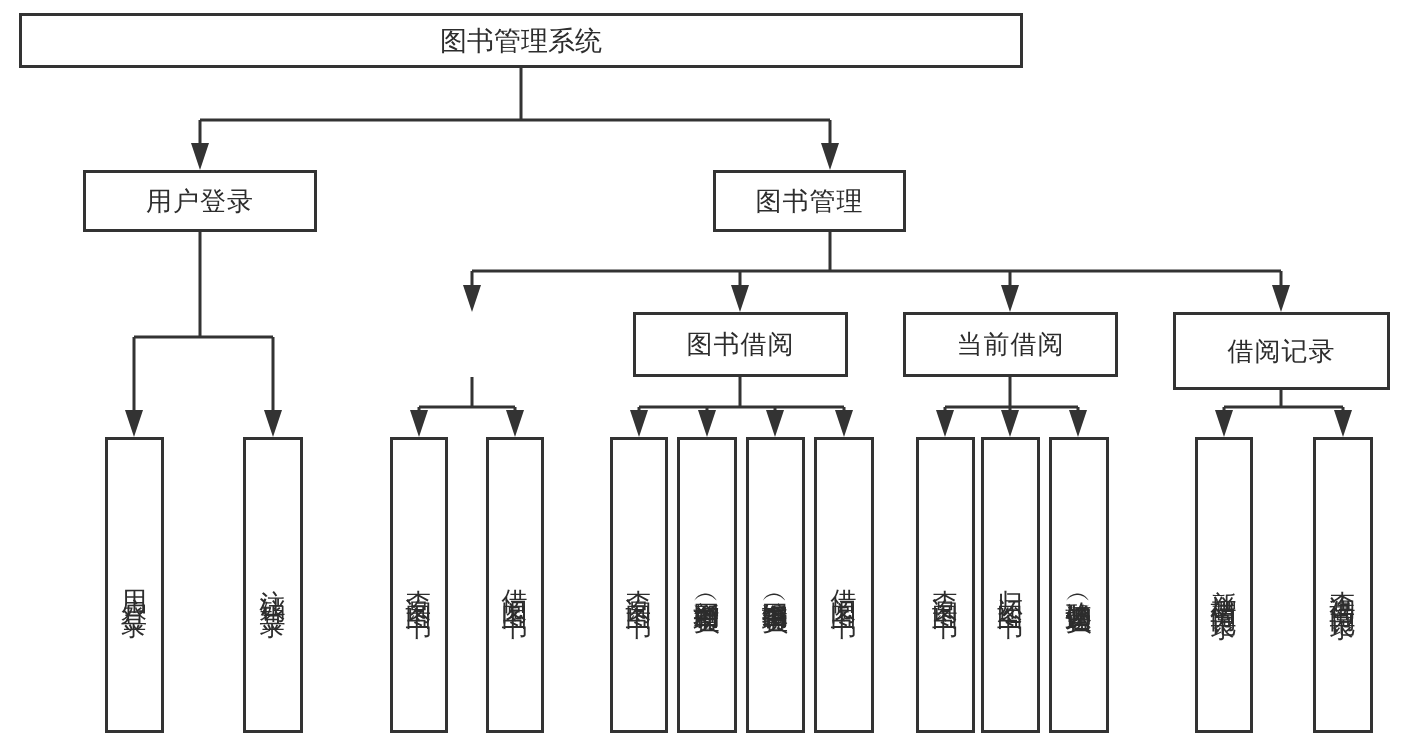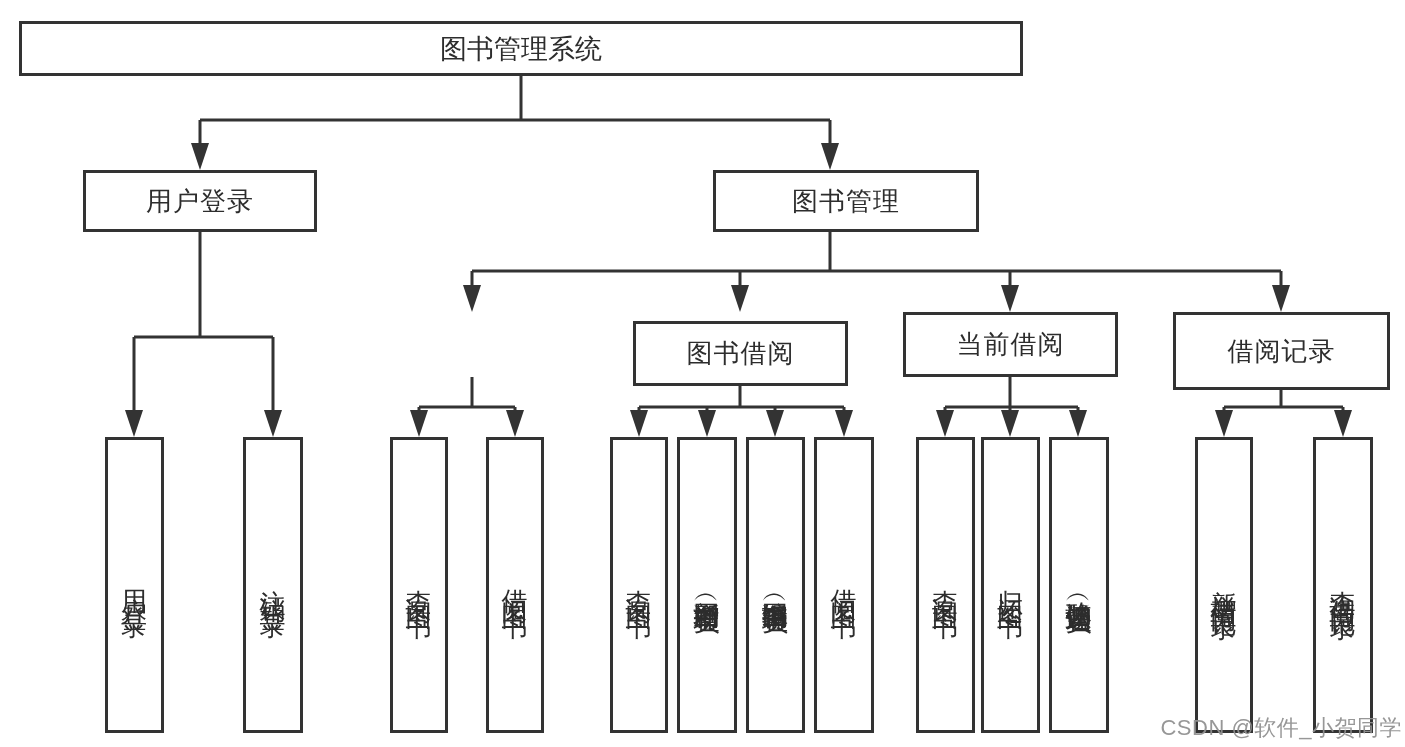--- a/index.html
+++ b/index.html
@@ -5,21 +5,21 @@
   html,body { margin:0; padding:0; background:#fff; }
   .stage {
     position:relative; width:1405px; height:747px; background:#ffffff;
     font-family:"Liberation Sans", sans-serif; color:#2d2d2d; overflow:hidden;
   }
   svg.connectors { position:absolute; left:0; top:0; width:1405px; height:747px; }
   .box {
     position:absolute; box-sizing:border-box; border:3px solid #333333;
     background:#ffffff; display:flex; align-items:center; justify-content:center;
   }
-  .root-box  { font-size:27px;margin-top:8px; }
+  .root-box  { font-size:27px; }
   .hnode     { font-size:26px; letter-spacing:1px; }
   .leaf span {
     writing-mode:vertical-rl; text-orientation:mixed;
     font-size:26px; line-height:1; display:block;
   }
   .gap-lg { letter-spacing:8px; }
   .gap-md { letter-spacing:5px; }
   .gap-sm { letter-spacing:1px; }
   .watermark {
     position:absolute; right:3px; bottom:4px; font-size:22px;
@@ -68,23 +68,23 @@
       <polygon points="1001,410 1019,410 1010,437"></polygon>
       <polygon points="1069,410 1087,410 1078,437"></polygon>
       <polygon points="1215,410 1233,410 1224,437"></polygon>
       <polygon points="1334,410 1352,410 1343,437"></polygon>
     </g>
   </svg>
 
   <div class="box root-box" style="left:19px; top:13px; width:1004px; height:55px;">图书管理系统</div>
 
   <div class="box hnode" style="left:83px; top:170px; width:234px; height:62px;">用户登录</div>
-  <div class="box hnode" style="left:713px; top:170px; width:266px; height:62px;">图书管理</div>
+  <div class="box hnode" style="left:713px; top:170px; width:193px; height:62px;">图书管理</div>
 
-  <div class="box hnode" style="left:633px; top:312px; width:215px; height:65px;margin-top:9px;">图书借阅</div>
+  <div class="box hnode" style="left:633px; top:312px; width:215px; height:65px;">图书借阅</div>
   <div class="box hnode" style="left:903px; top:312px; width:215px; height:65px;">当前借阅</div>
   <div class="box hnode" style="left:1173px; top:312px; width:217px; height:78px;">借阅记录</div>
 
   <div class="box leaf" style="left:105px; top:437px; width:59px; height:296px;">
     <span class="gap-lg">用户登录</span>
   </div>
   <div class="box leaf" style="left:243px; top:437px; width:60px; height:296px;">
     <span class="gap-lg">注销登录</span>
   </div>
 
@@ -118,15 +118,14 @@
     <span class="gap-sm">确认归还（管理员）</span>
   </div>
 
   <div class="box leaf" style="left:1195px; top:437px; width:58px; height:296px;">
     <span class="gap-md">新增借阅记录</span>
   </div>
   <div class="box leaf" style="left:1313px; top:437px; width:60px; height:296px;">
     <span class="gap-md">查询借阅记录</span>
   </div>
 
-  <div class="watermark">CSDN @软件_小贺同学</div>
 
 </div>
 
 </body></html>

